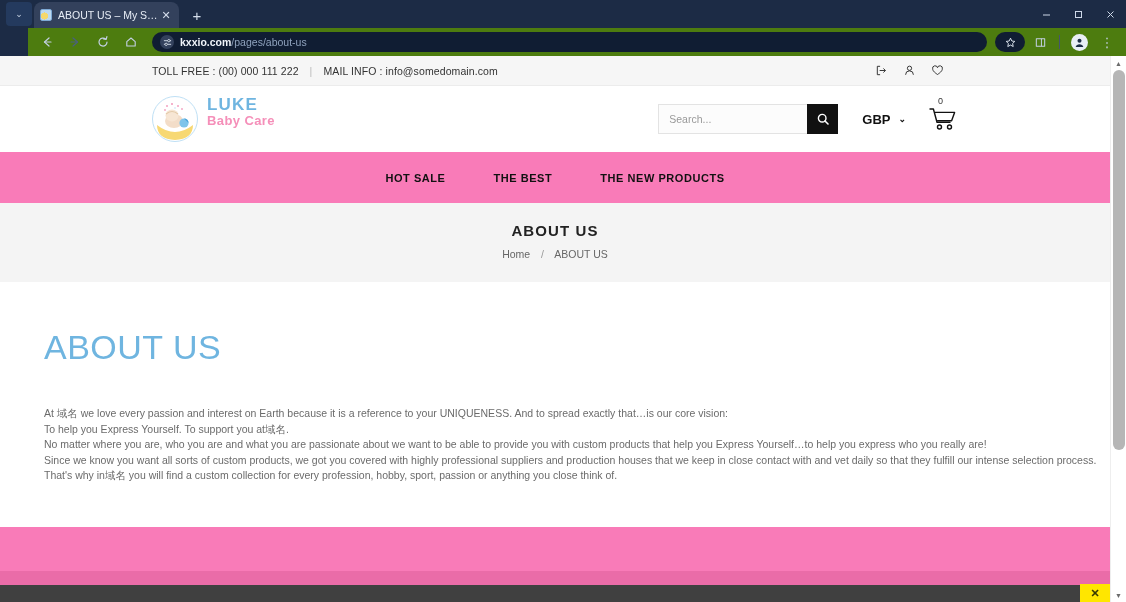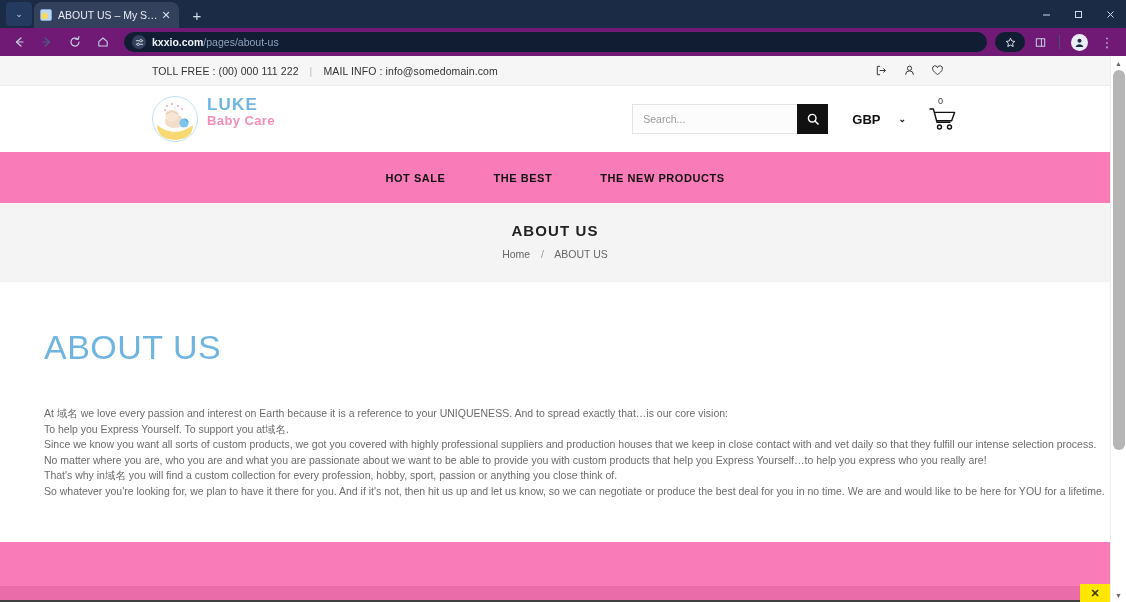--- a/index.html
+++ b/index.html
@@ -53,22 +53,22 @@
   .wincontrols {
     position: absolute; right: 0; top: 0; height: 28px;
     display: flex; align-items: center;
   }
   .wc {
     width: 32px; height: 28px; display: flex; align-items: center; justify-content: center;
     color: #cdd8e8; font-size: 11px;
   }
 
   .toolbar {
-    height: 28px; background: #701a75;
-    display: flex; align-items: center; padding: 0 6px; gap: 2px;
+    height: 28px; background: #4d7c0f;
+    display: flex; align-items: center; padding: 0 6px; gap: 2px; margin-left: 28px;
   }
   .tb-icon {
     width: 26px; height: 24px; display: flex; align-items: center; justify-content: center;
     color: #c3d0e3; font-size: 13px; border-radius: 50%;
   }
   .tb-icon.disabled { color: #4a5f82; }
   .omnibox {
     flex: 1; height: 20px; background: #101d33; border-radius: 10px;
     display: flex; align-items: center; padding: 0 8px; margin: 0 6px;
     gap: 6px; min-width: 0;
@@ -123,31 +123,31 @@
   .logo-mark {
     width: 46px; height: 46px; border-radius: 50%;
     border: 1.5px solid #bfe0f5; position: relative; overflow: hidden; background: #fff;
   }
   .logo-text-top { font-size: 17px; font-weight: bold; color: #6fb5e0; letter-spacing: 1.2px; line-height: 1.05; }
   .logo-text-bot { font-size: 13px; font-weight: bold; color: #f58fb9; letter-spacing: .4px; line-height: 1.15; }
 
   .header-right { margin-left: auto; display: flex; align-items: center; gap: 0; margin-right: 152px; }
   .search-wrap { display: flex; align-items: center; }
   .search-input {
-    width: 165px; height: 30px; border: 1px solid #e3e3e3; border-right: none;
+    width: 149px; height: 30px; border: 1px solid #e3e3e3; border-right: none;
     background: #fcfcfc; padding: 0 10px; font-size: 10.5px; color: #555;
     font-family: "Liberation Sans", sans-serif; outline: none;
   }
   .search-input::placeholder { color: #999; }
   .search-btn {
     width: 31px; height: 30px; background: #111; border: none; color: #fff;
     display: flex; align-items: center; justify-content: center; cursor: pointer;
   }
   .currency {
-    margin-left: 24px; display: flex; align-items: center; gap: 18px;
+    margin-left: 24px; display: flex; align-items: center; gap: 8px;
     font-size: 13px; font-weight: bold; color: #111;
   }
   .chev { font-size: 9px; color: #111; }
   .cart { margin-left: 22px; position: relative; display: flex; align-items: flex-end; }
   .cart-count {
     position: absolute; top: -10px; left: 10px; font-size: 9px; color: #333;
   }
 
   
   .nav {
@@ -402,24 +402,23 @@
           <span class="crumb-slash">/</span>
           <span class="crumb-cur">ABOUT US</span>
         </div>
       </div>
 
       <div class="article">
         <h1 class="article-h1">ABOUT US</h1>
         <div class="article-body">
           <p>At 域名 we love every passion and interest on Earth because it is a reference to your UNIQUENESS. And to spread exactly that…is our core vision:</p>
           <p>To help you Express Yourself. To support you at域名.</p>
+          <p>No matter where you are, who you are and what you are passionate about we want to be able to provide you with custom products that help you Express Yourself…to help you express who you really are!</p>
           <p>Since we know you want all sorts of custom products, we got you covered with highly professional suppliers and production houses that we keep in close contact with and vet daily so that they fulfill our intense selection process.</p>
-          <p>No matter where you are, who you are and what you are passionate about we want to be able to provide you with custom products that help you Express Yourself…to help you express who you really are!</p>
           <p>That's why in域名 you will find a custom collection for every profession, hobby, sport, passion or anything you close think of.</p>
-          <p>So whatever you're looking for, we plan to have it there for you. And if it's not, then hit us up and let us know, so we can negotiate or produce the best deal for you in no time. We are and would like to be here for YOU for a lifetime.</p>
         </div>
       </div>
 
       <div class="footer-pink"></div>
       <div class="footer-pink2"></div>
     </div>
 
     <div class="sticky-close">✕</div>
   </div>
 

